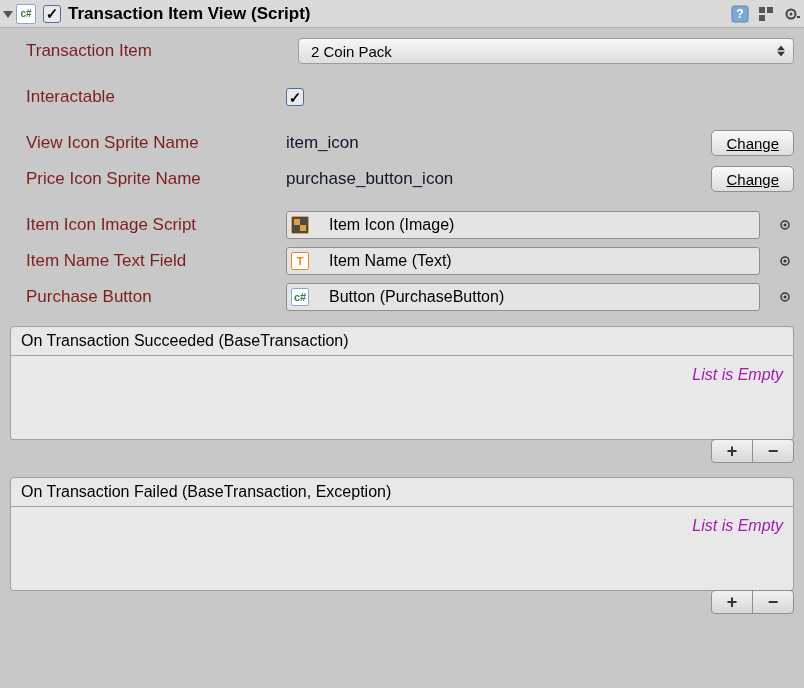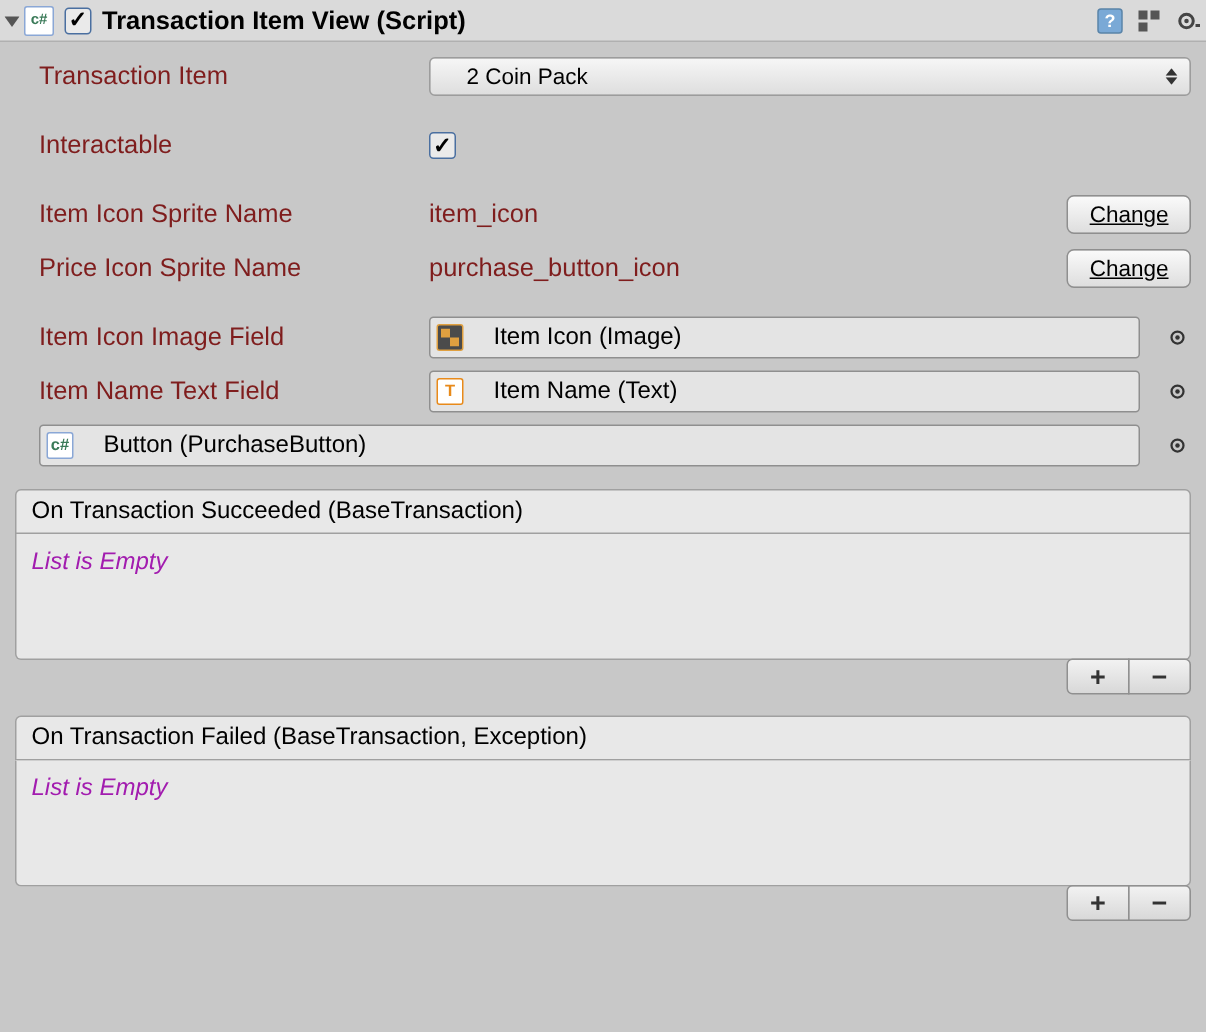--- a/index.html
+++ b/index.html
@@ -92,35 +92,36 @@
   }
   .field-col { flex:1; display:flex; align-items:center; gap:8px; }
   .popup {
     flex:1;
     height: 26px;
     background: linear-gradient(#f6f6f6,#dedede);
     border: 1px solid #9c9c9c;
     border-radius: 4px;
     display:flex;
     align-items:center;
-    padding: 0 24px;
+    padding: 0 12px;
     font-size: 15px;
     cursor:pointer;
     position:relative;
+    margin-left:12px;
   }
   .popup .caret {
     position:absolute;
     right:8px;
     top:50%;
     transform:translateY(-50%);
     display:flex;
     flex-direction:column;
     gap:1px;
   }
-  .static-text { font-size:17px; color:#7f1d1d; flex:1; }
+  .static-text { font-size:17px; color:#0f172a; flex:1; }
   .btn {
     background: linear-gradient(#fafafa,#dedede);
     border: 1px solid #8f8f8f;
     border-radius: 5px;
     height: 26px;
     padding: 0 14px;
     font-size: 15px;
     cursor: pointer;
     display:inline-flex;
     align-items:center;
@@ -157,20 +158,21 @@
     height: 18px;
     margin-left: 8px;
     display:inline-flex;
     align-items:center;
     justify-content:center;
     cursor:pointer;
   }
   .evt-block {
     margin: 14px 0 0 -16px;
     padding-right: 0;
+    text-align: right;
   }
   .evt-head {
     background: #e8e8e8;
     border: 1px solid #a0a0a0;
     border-bottom: 1px solid #a0a0a0;
     height: 30px;
     display:flex;
     align-items:center;
     padding: 0 10px;
     font-size: 16px;
@@ -275,37 +277,37 @@
     <div class="row gap-above">
       <div class="label-col">Interactable</div>
       <div class="field-col">
         <span class="checkbox-box active">
           <span class="check-mark">✓</span>
         </span>
       </div>
     </div>
 
     <div class="row gap-above">
-      <div class="label-col">Item Icon Sprite Name</div>
+      <div class="label-col">View Icon Sprite Name</div>
       <div class="field-col">
         <span class="static-text">item_icon</span>
         <button class="btn">Change</button>
       </div>
     </div>
 
     <div class="row">
       <div class="label-col">Price Icon Sprite Name</div>
       <div class="field-col">
         <span class="static-text">purchase_button_icon</span>
         <button class="btn">Change</button>
       </div>
     </div>
 
     <div class="row gap-above">
-      <div class="label-col">Item Icon Image Field</div>
+      <div class="label-col">Item Icon Image Script</div>
       <div class="field-col">
         <div class="object-field">
           <span class="of-icon image">
             <svg width="12" height="12" viewBox="0 0 12 12">
                 <rect x="0" y="0" width="6" height="6" fill="#e0a040"></rect>
                 <rect x="6" y="6" width="6" height="6" fill="#e0a040"></rect>
               </svg>
           </span>
           <span>Item Icon (Image)</span>
         </div>
@@ -328,20 +330,21 @@
         <span class="picker-dot">
           <svg width="12" height="12" viewBox="0 0 12 12">
               <circle cx="6" cy="6" r="4" fill="none" stroke="#333" stroke-width="1.5"></circle>
               <circle cx="6" cy="6" r="1.5" fill="#333"></circle>
             </svg>
         </span>
       </div>
     </div>
 
     <div class="row">
+      <div class="label-col">Purchase Button</div>
       <div class="field-col">
         <div class="object-field">
           <span class="of-icon script">c#</span>
           <span>Button (PurchaseButton)</span>
         </div>
         <span class="picker-dot">
           <svg width="12" height="12" viewBox="0 0 12 12">
               <circle cx="6" cy="6" r="4" fill="none" stroke="#333" stroke-width="1.5"></circle>
               <circle cx="6" cy="6" r="1.5" fill="#333"></circle>
             </svg>

